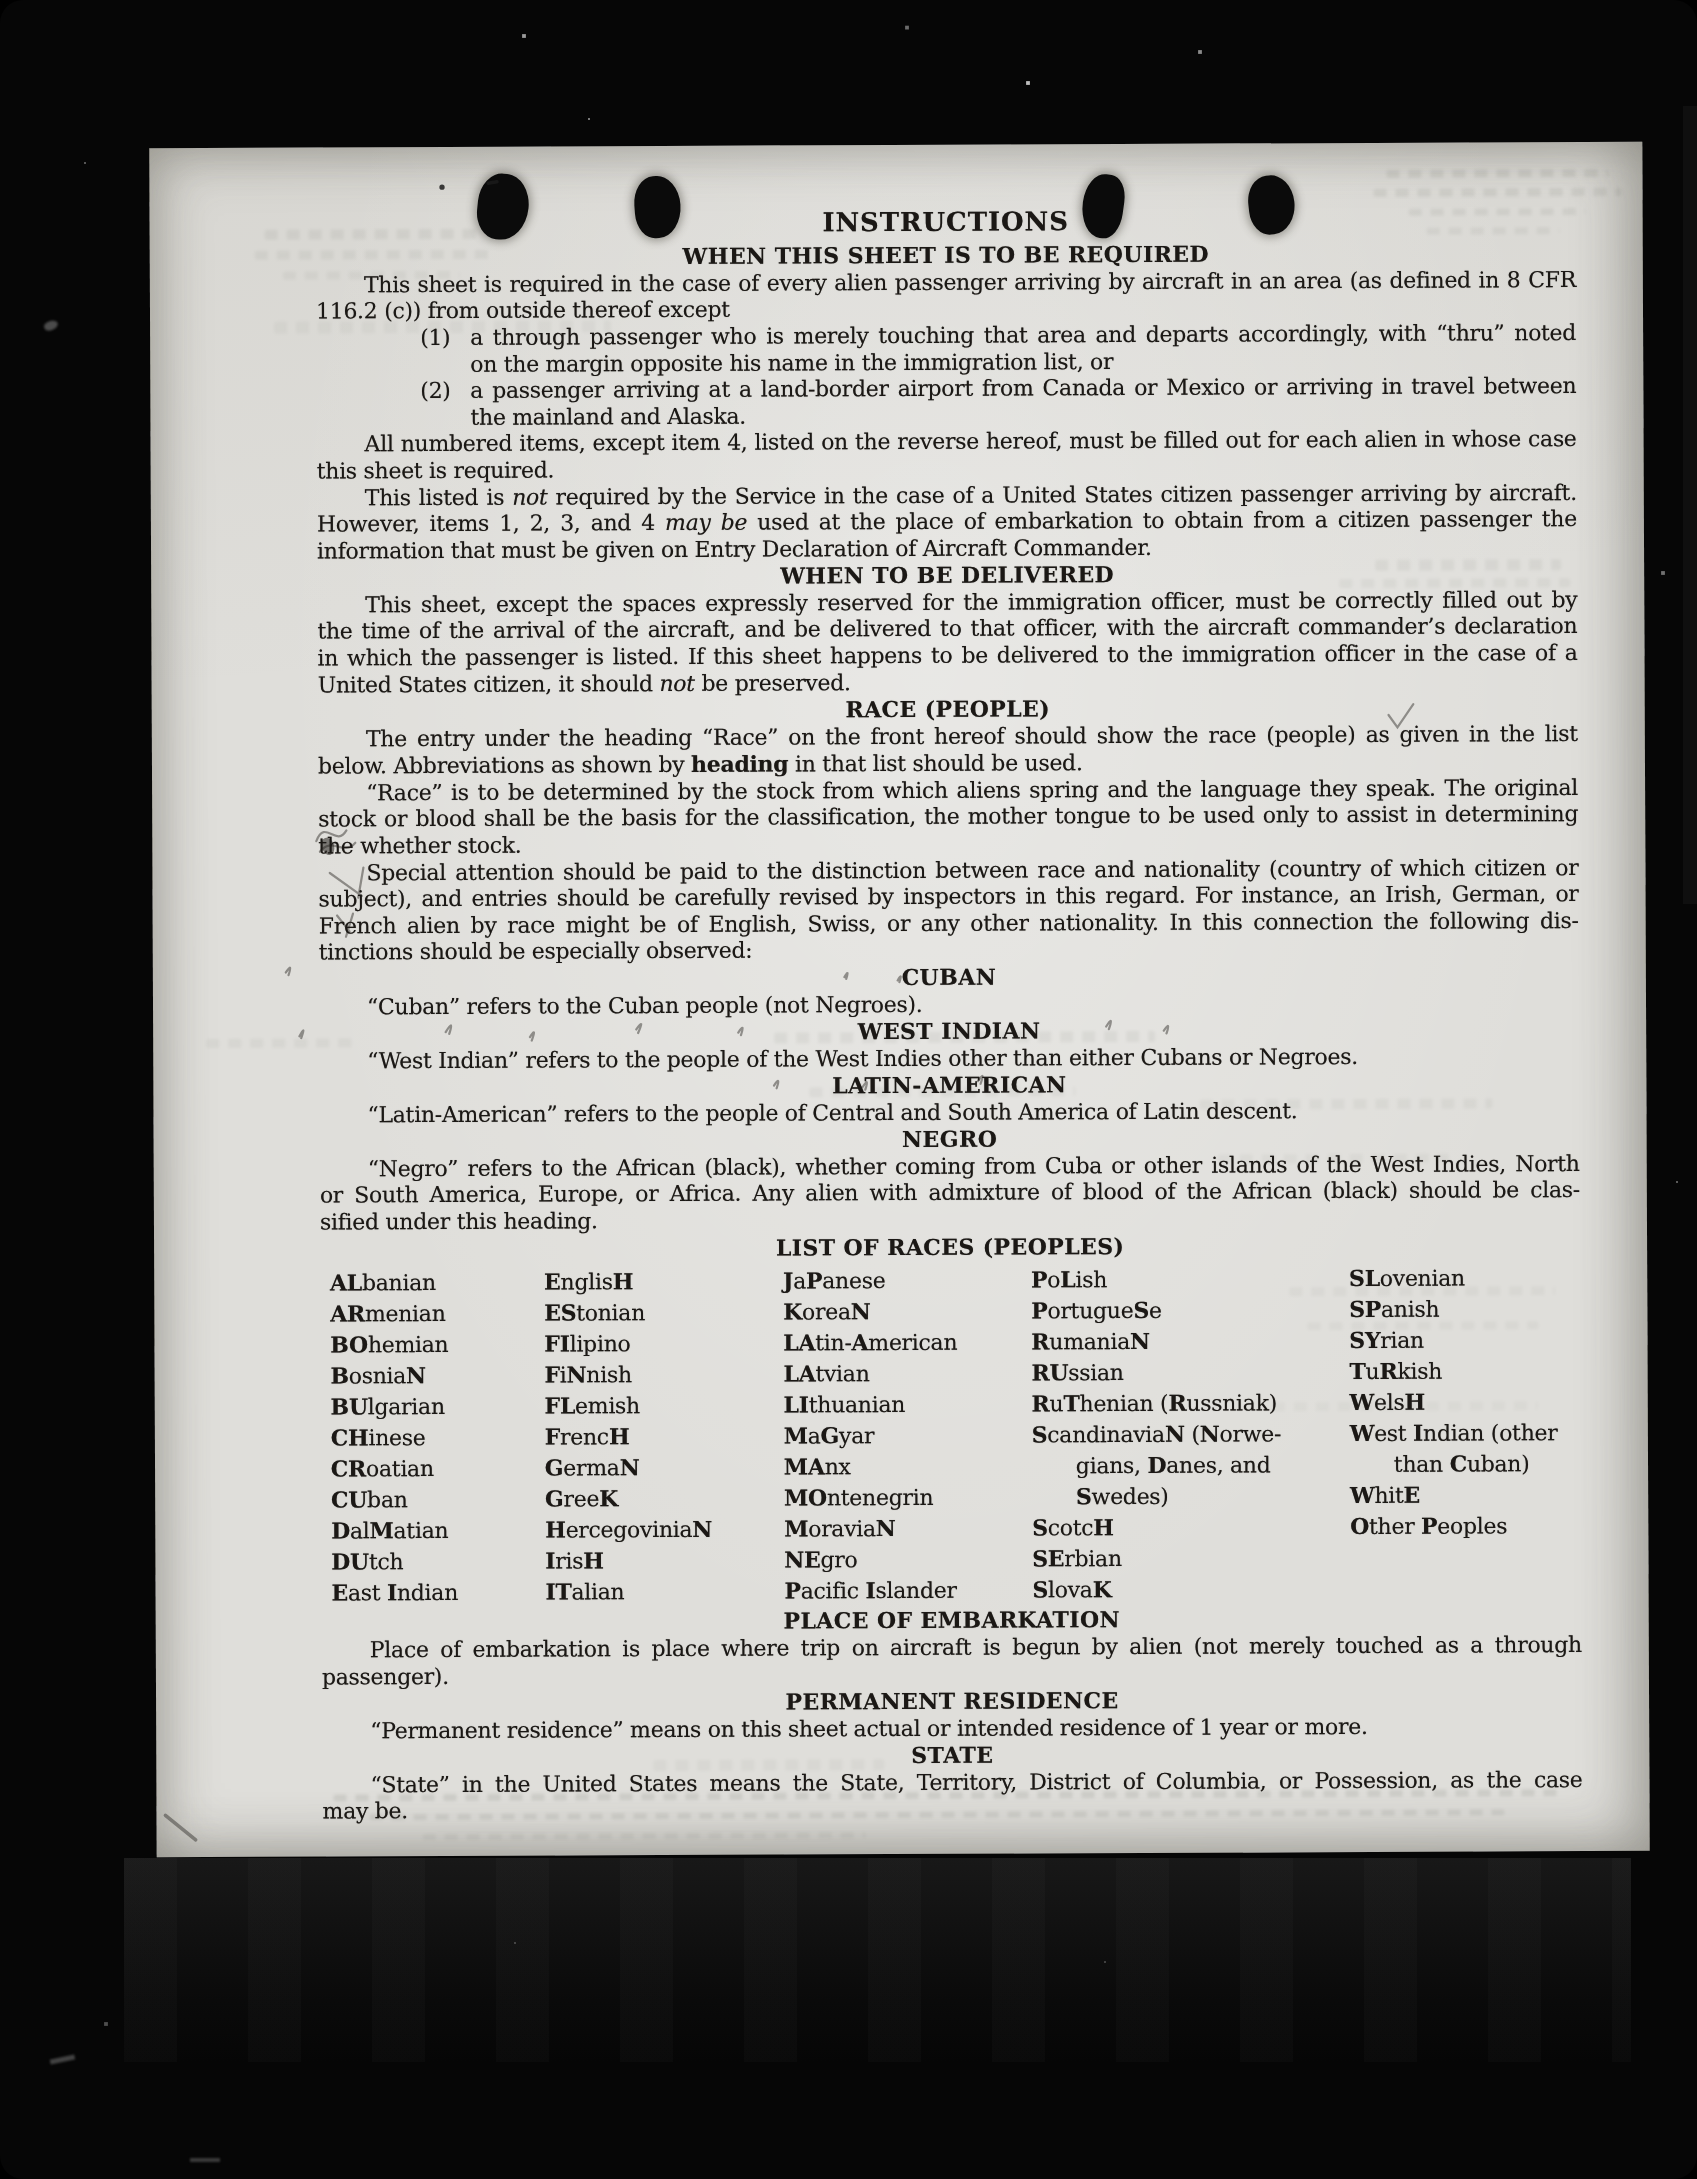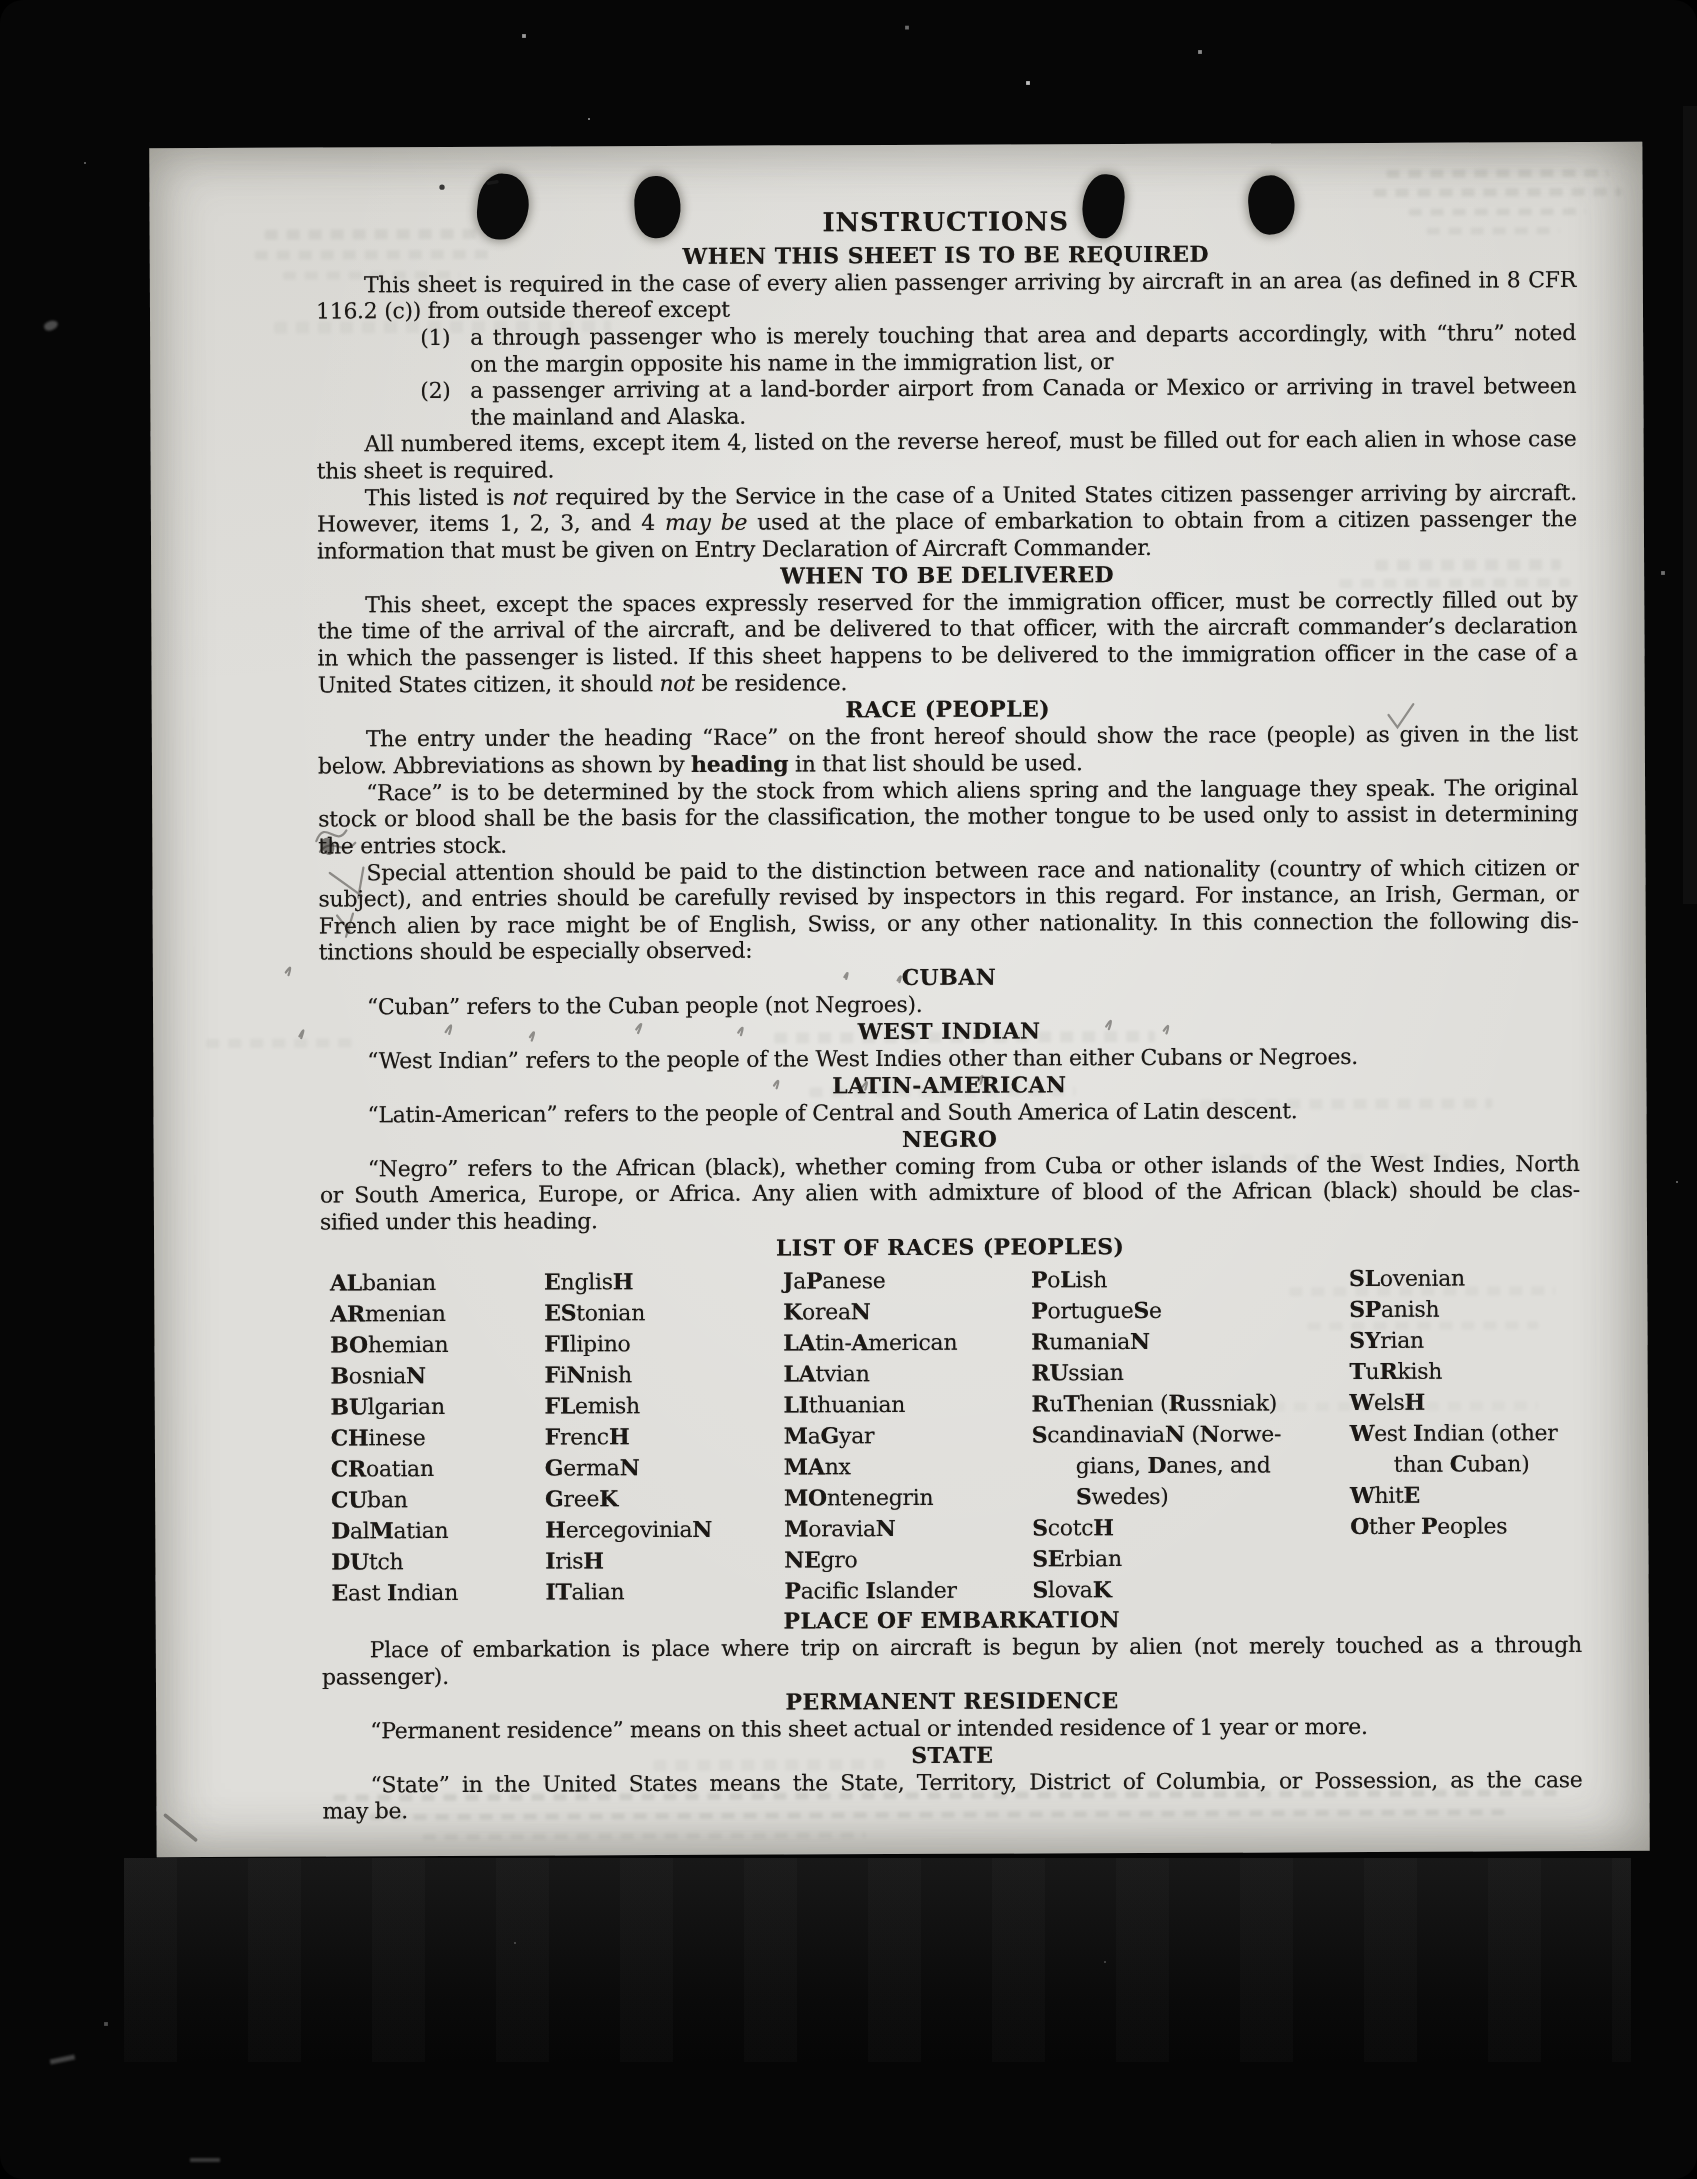--- a/index.html
+++ b/index.html
@@ -143,31 +143,31 @@
           <div class="para">
             <div class="line first"><span>This listed is </span><em>not</em><span> required by the Service in the case of a United States citizen passenger arriving by aircraft.</span></div>
             <div class="line"><span>However, items 1, 2, 3, and 4 </span><em>may be</em><span> used at the place of embarkation to obtain from a citizen passenger the</span></div>
             <div class="line last"><span>information that must be given on Entry Declaration of Aircraft Commander.</span></div>
           </div>
           <div class="heading">WHEN TO BE DELIVERED</div>
           <div class="para">
             <div class="line first"><span>This sheet, except the spaces expressly reserved for the immigration officer, must be correctly filled out by</span></div>
             <div class="line"><span>the time of the arrival of the aircraft, and be delivered to that officer, with the aircraft commander’s declaration</span></div>
             <div class="line"><span>in which the passenger is listed.  If this sheet happens to be delivered to the immigration officer in the case of a</span></div>
-            <div class="line last"><span>United States citizen, it should </span><em>not</em><span> be residence.</span></div>
+            <div class="line last"><span>United States citizen, it should </span><em>not</em><span> be preserved.</span></div>
           </div>
           <div class="heading">RACE (PEOPLE)</div>
           <div class="para">
             <div class="line first"><span>The entry under the heading “Race” on the front hereof should show the race (people) as given in the list</span></div>
             <div class="line last"><span>below.  Abbreviations as shown by </span><strong>heading</strong><span> in that list should be used.</span></div>
           </div>
           <div class="para">
             <div class="line first"><span>“Race” is to be determined by the stock from which aliens spring and the language they speak.  The original</span></div>
             <div class="line"><span>stock or blood shall be the basis for the classification, the mother tongue to be used only to assist in determining</span></div>
-            <div class="line last"><span>the entries stock.</span></div>
+            <div class="line last"><span>the whether stock.</span></div>
           </div>
           <div class="para">
             <div class="line first"><span>Special attention should be paid to the distinction between race and nationality (country of which citizen or</span></div>
             <div class="line"><span>subject), and entries should be carefully revised by inspectors in this regard.  For instance, an Irish, German, or</span></div>
             <div class="line"><span>French alien by race might be of English, Swiss, or any other nationality.  In this connection the following dis-</span></div>
             <div class="line last"><span>tinctions should be especially observed:</span></div>
           </div>
           <div class="heading">CUBAN</div>
           <div class="para">
             <div class="line first last"><span>“Cuban” refers to the Cuban people (not Negroes).</span></div>

